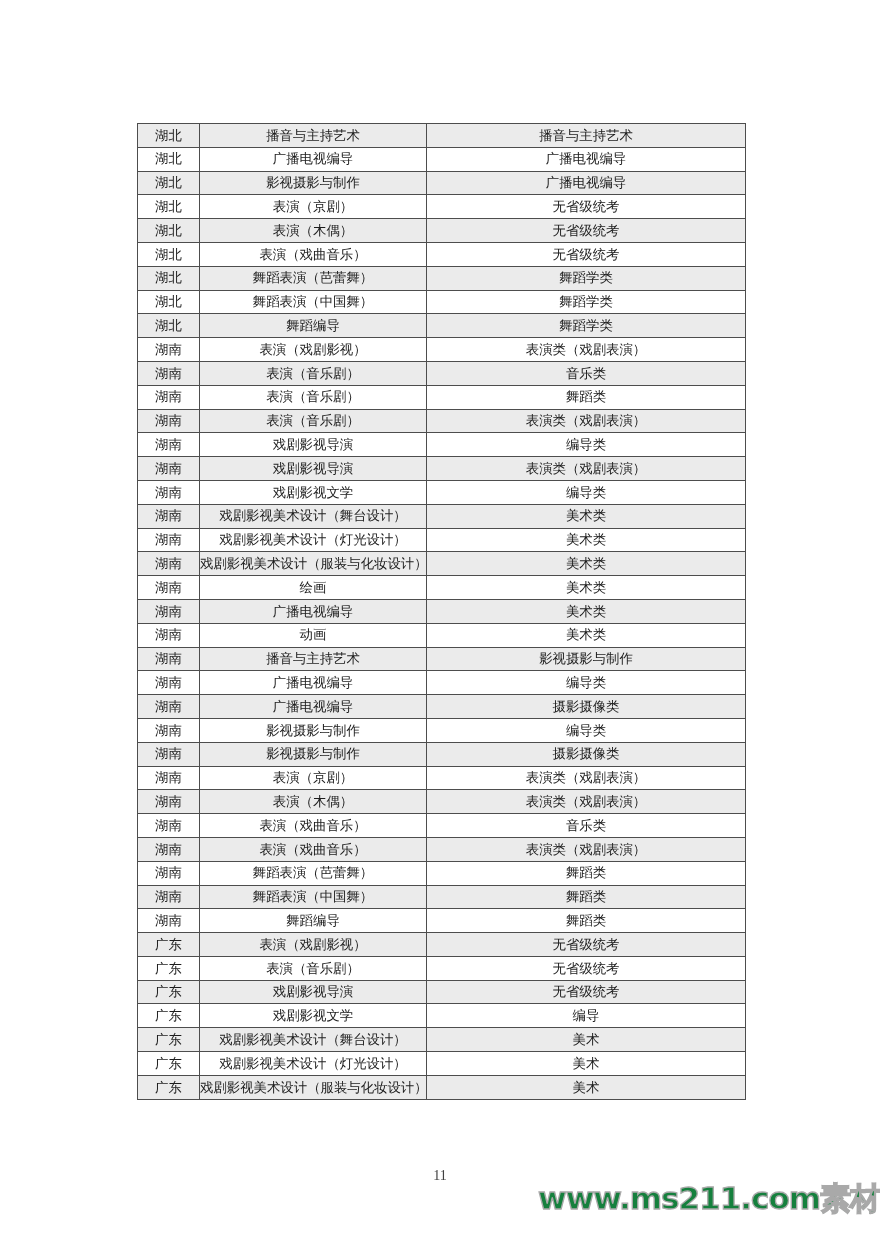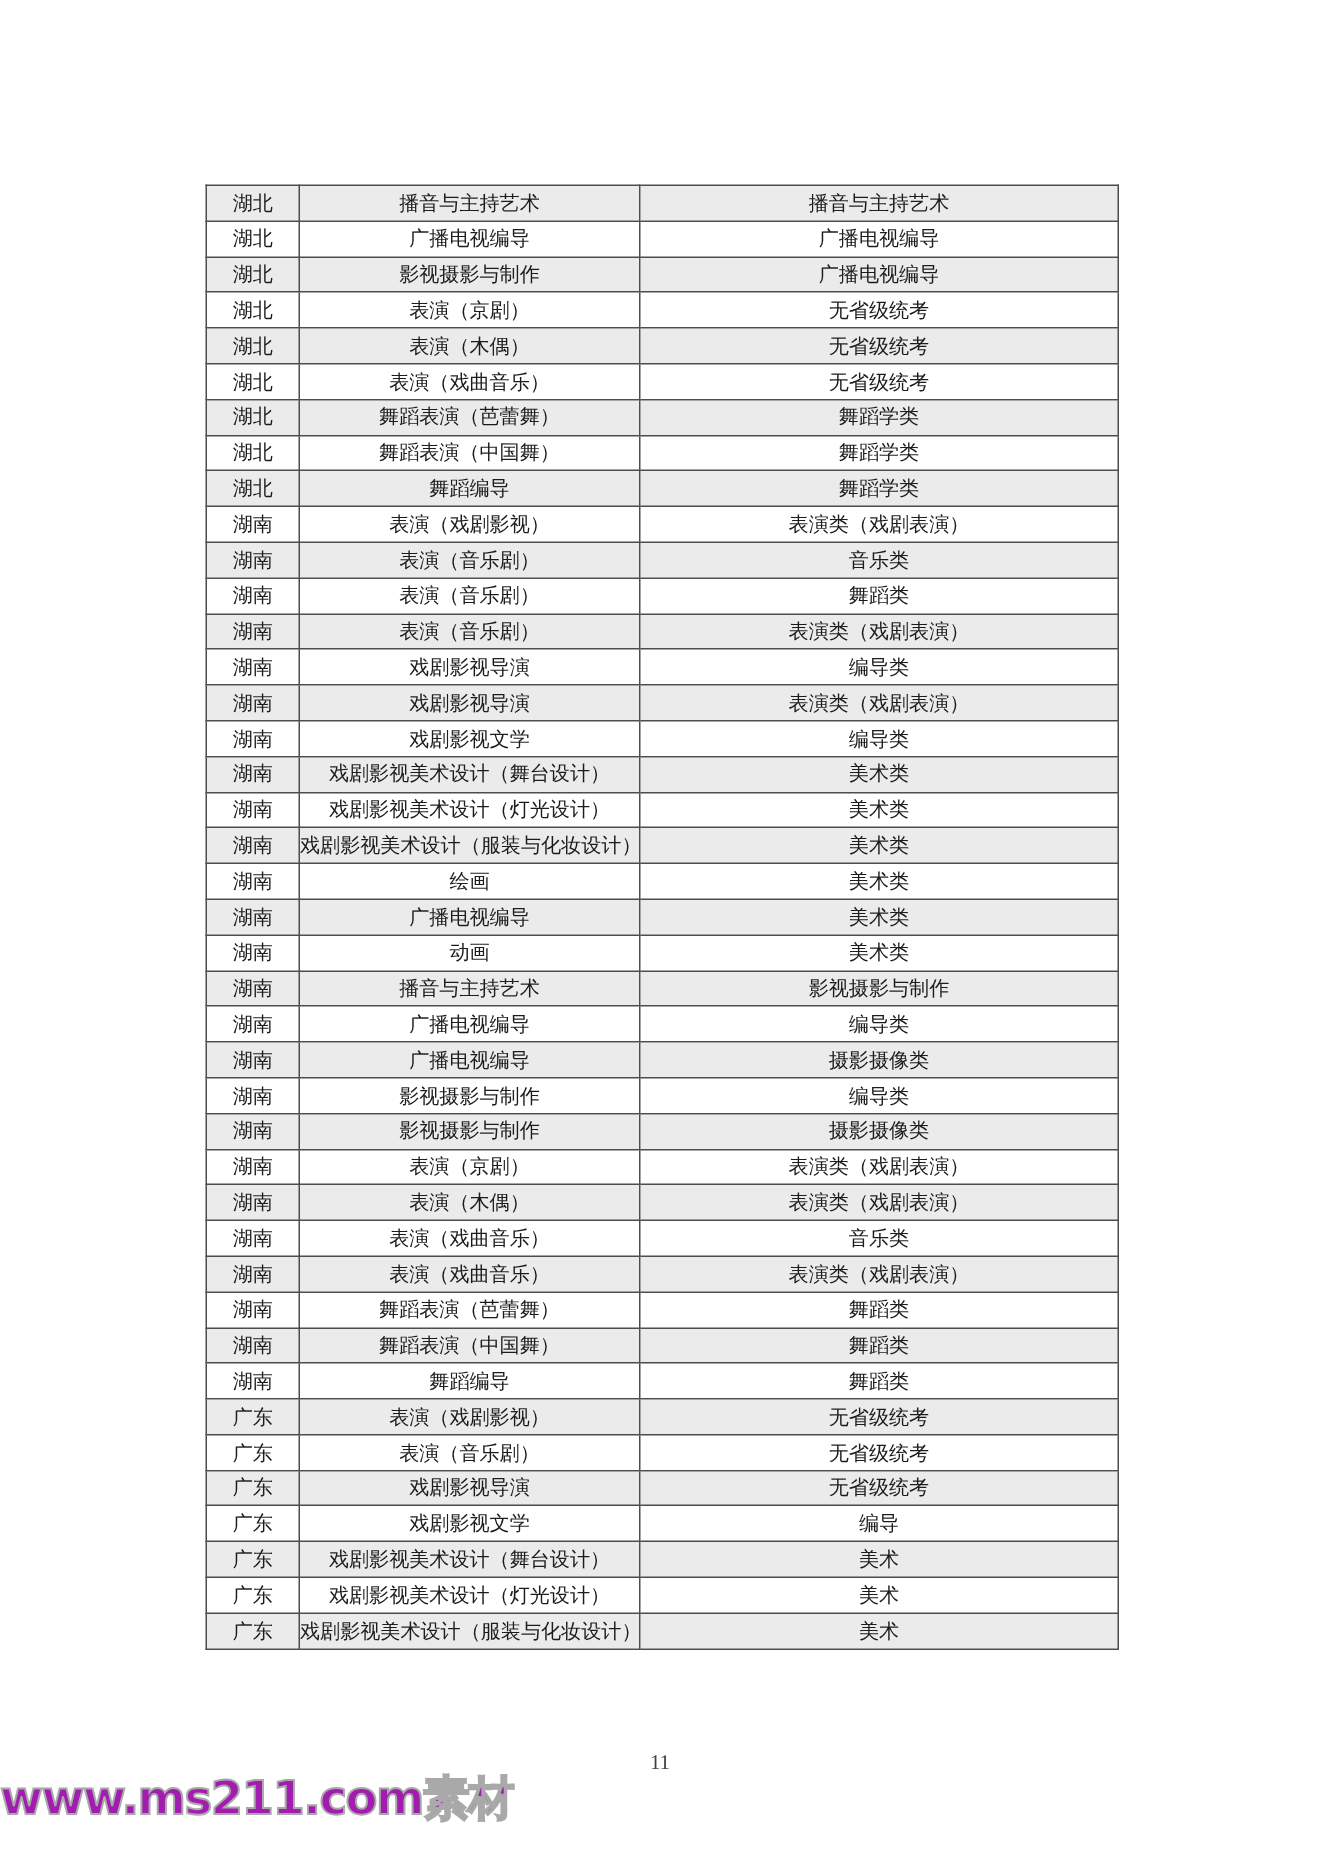--- a/index.html
+++ b/index.html
@@ -43,26 +43,26 @@
     top: 1148px;
     text-align: center;
     font-size: 14px;
     color: #404040;
     font-family: "Liberation Serif", "DejaVu Serif", serif;
   }
   .watermark {
     position: absolute;
     left: 0; right: 0;
     top: 1158px;
-    text-align: left;
+    text-align: right;
     font-family: "DejaVu Sans", "Liberation Sans", sans-serif;
     font-weight: bold;
     font-size: 31px;
     letter-spacing: -1px;
-    color: #a21caf;
+    color: #15803d;
     -webkit-text-stroke: 1.3px #a9a9a9;
     text-shadow: 0 0 1px #c9c9c9;
     pointer-events: none;
   }
 </style>
 </head>
 <body>
 
 <div class="page">
 

